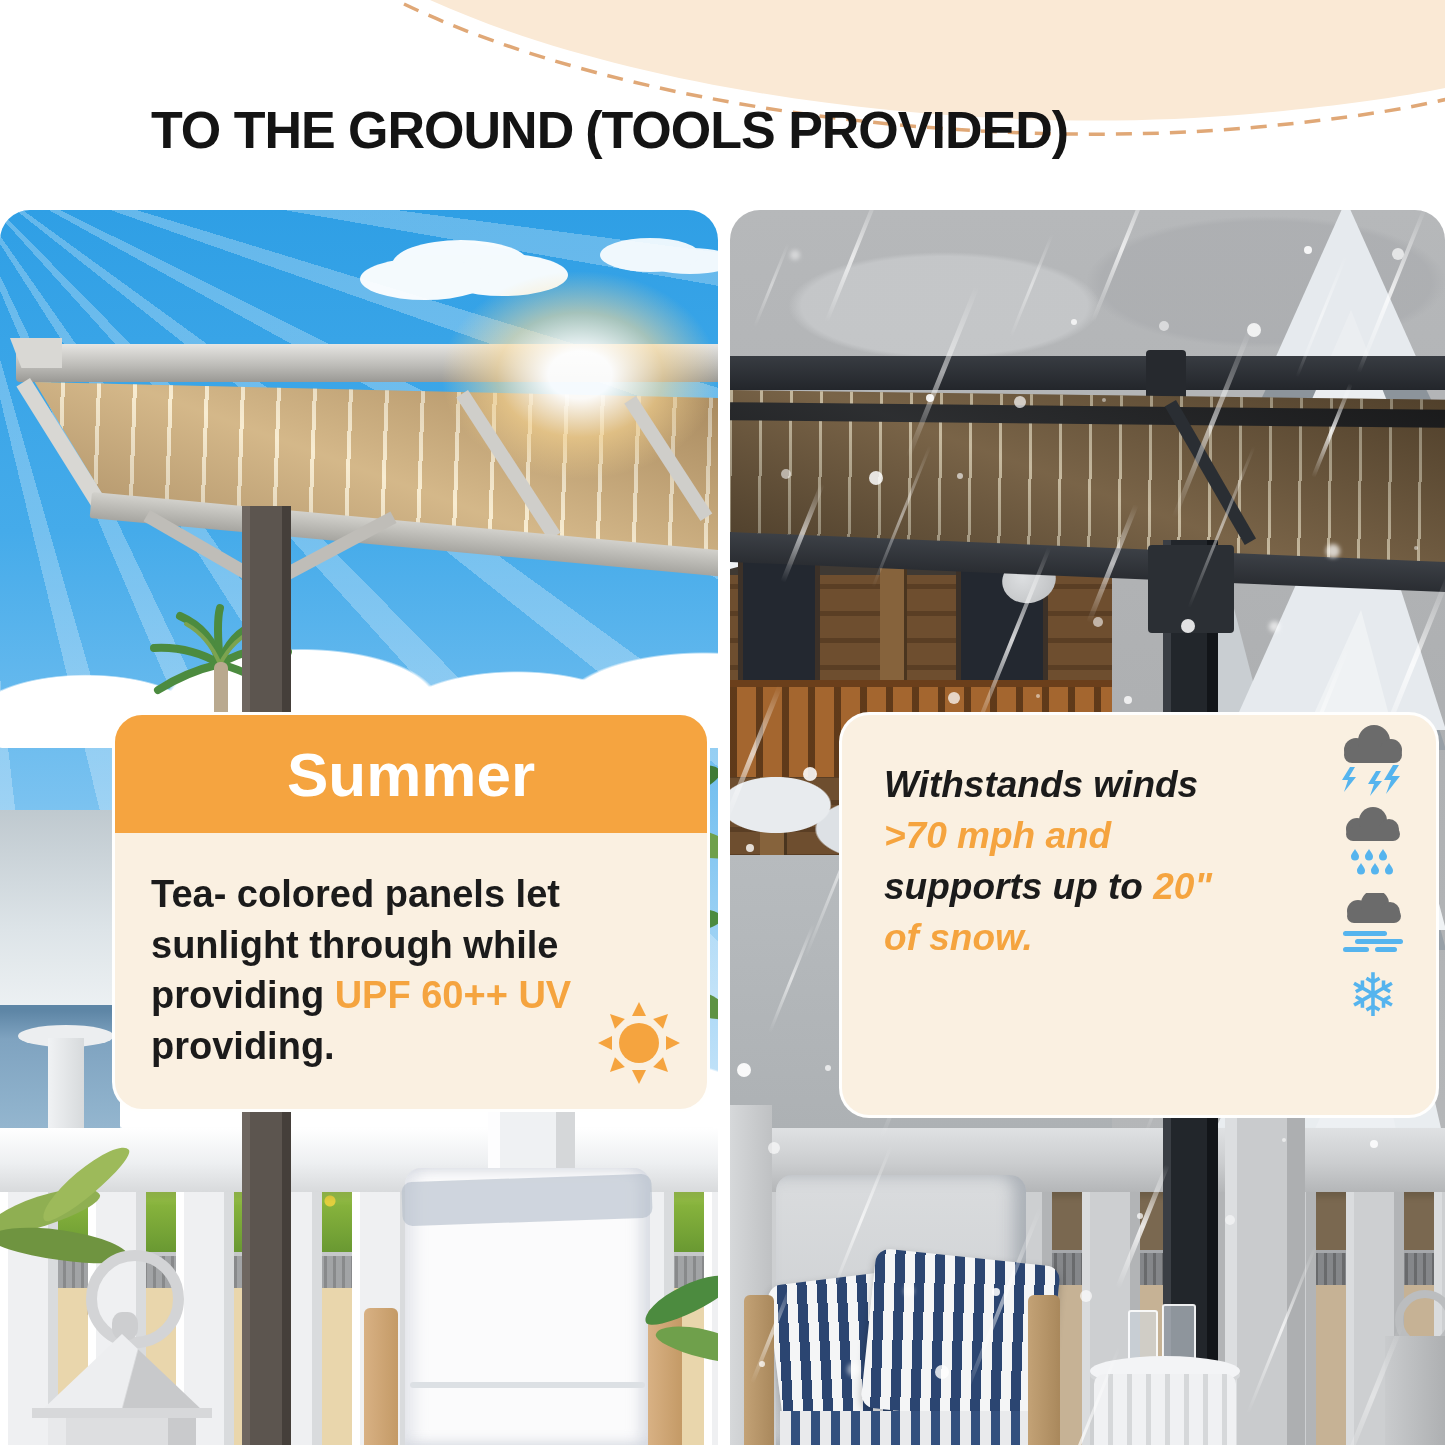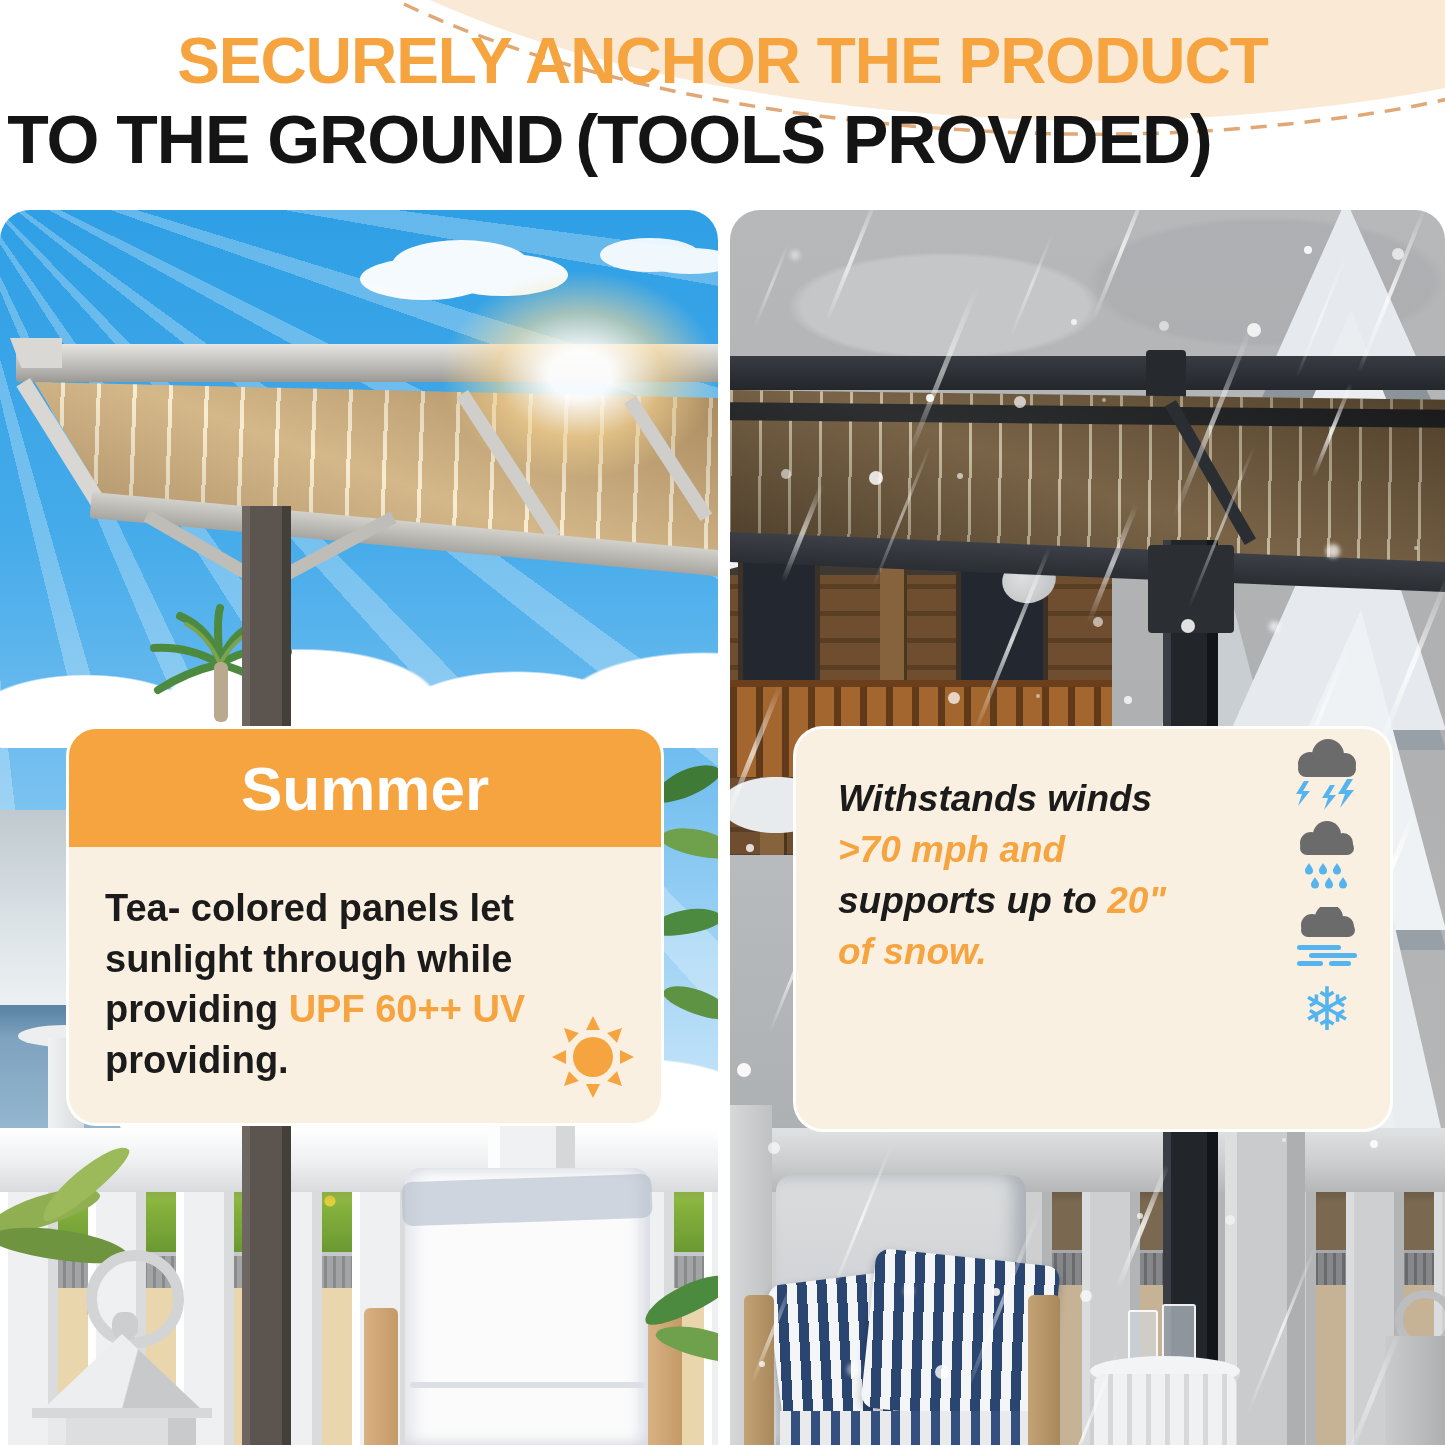--- a/index.html
+++ b/index.html
@@ -10,31 +10,31 @@
   html,body{margin:0;padding:0;background:#fff;}
   .page{position:relative;width:1445px;height:1445px;background:#fff;overflow:hidden;
         font-family:"Liberation Sans","DejaVu Sans",sans-serif;}
   .abs{position:absolute;}
   
   header{position:absolute;left:0;top:0;width:1445px;height:210px;}
   .swoosh{position:absolute;left:0;top:0;}
   .t1{position:absolute;left:0;top:24px;width:1445px;margin:0;text-align:center;
       font-size:64px;font-weight:900;letter-spacing:-1px;color:var(--accent);}
   .t2{position:absolute;left:0;top:100px;width:1219px;margin:0;text-align:center;
-      font-size:68px;letter-spacing:-1px;color:var(--title_dark);}
+      font-size:52px;letter-spacing:-1px;color:var(--title_dark);}
   .t2 .strong{font-weight:900;}
   .t2 .rest{font-weight:700;margin-left:12px;}
   
   .panel{position:absolute;top:210px;width:718px;height:1235px;overflow:hidden;
          border-radius:30px 30px 0 0;}
   .panel.summer{left:0;}
   .panel.winter{left:730px;width:715px;}
   
-  .card{position:absolute;top:516px;border-radius:30px;overflow:hidden;z-index:50;
-        border:3px solid rgba(255,255,255,.95);background:var(--card_cream);}
+  .card{position:absolute;top:502px;border-radius:30px;overflow:hidden;z-index:50;
+        border:3px solid rgba(255,255,255,.95);background:var(--card_cream);margin-left:46px;}
   .card-head{height:118px;display:flex;align-items:center;justify-content:center;color:#fff;}
   .card-head.orange{background:var(--summer_header);}
   .card-head.gray{background:var(--severe_header);}
   .card-title{font-size:62px;font-weight:800;letter-spacing:0;}
   .card-body{position:relative;height:calc(100% - 118px);}
   .rich{position:absolute;margin:0;font-weight:700;color:#1b1b1b;}
   .rich .accent{color:var(--accent);}
   .summer-text{left:36px;top:36px;width:520px;font-size:38px;line-height:1.33;}
   .severe-text{left:42px;top:44px;width:360px;font-size:37px;line-height:1.38;font-style:italic;}
   .icons-col{position:absolute;right:20px;top:10px;width:86px;display:flex;flex-direction:column;
@@ -50,21 +50,20 @@
 </head>
 <body>
 
 <div class="page">
 
   <header>
     <svg class="swoosh" width="1445" height="210" viewBox="0 0 1445 210">
       <path d="M430,0 C640,95 980,138 1250,114 C1330,107 1395,98 1445,88 L1445,0 Z" fill="var(--swoosh)"></path>
       <path d="M404,4 C630,112 990,152 1258,127 C1342,119 1402,110 1452,98" fill="none" stroke="var(--dashed)" stroke-width="3.5" stroke-dasharray="16 11"></path>
     </svg>
-    <h1 class="t1">SECURELY ANCHOR THE PRODUCT</h1>
     <h2 class="t2"><span class="strong">TO THE GROUND</span><span class="rest">(TOOLS PROVIDED)</span></h2>
   </header>
 
   <section class="panel summer">
     <div class="abs" style="inset:0;
          background:linear-gradient(180deg,#2F9FE5 0%,#45ABEA 26%,#7AC2F0 48%,#B4DCF7 66%,#E2F1FC 82%,#F2F8FD 100%);"></div>
     <div class="abs" style="left:-60px;top:-60px;width:1500px;height:1500px;
          background:repeating-conic-gradient(from 12deg at 0% 0%, rgba(255,255,255,.26) 0deg 2.4deg, rgba(255,255,255,0) 2.4deg 9.5deg);"></div>
     <div class="cloud" style="left:360px;top:48px;width:130px;height:42px;opacity:.95;box-shadow:36px -14px 0 4px #fff,78px -4px 0 0 #fff;"></div>
     <div class="cloud" style="left:600px;top:28px;width:100px;height:34px;opacity:.9;box-shadow:40px 6px 0 -4px #fff;"></div>

